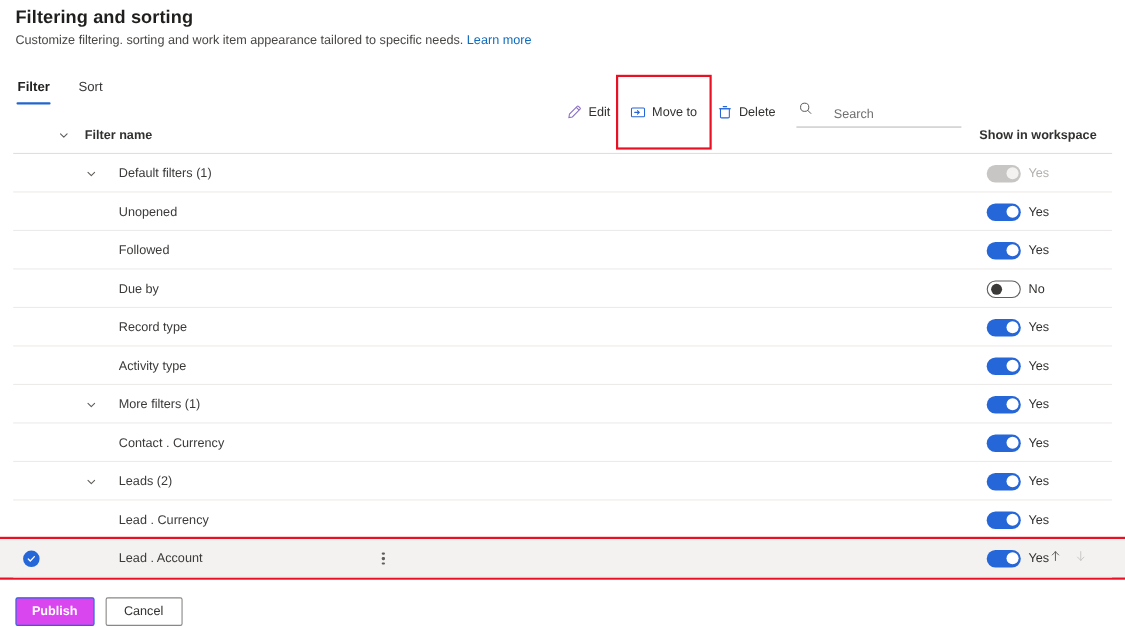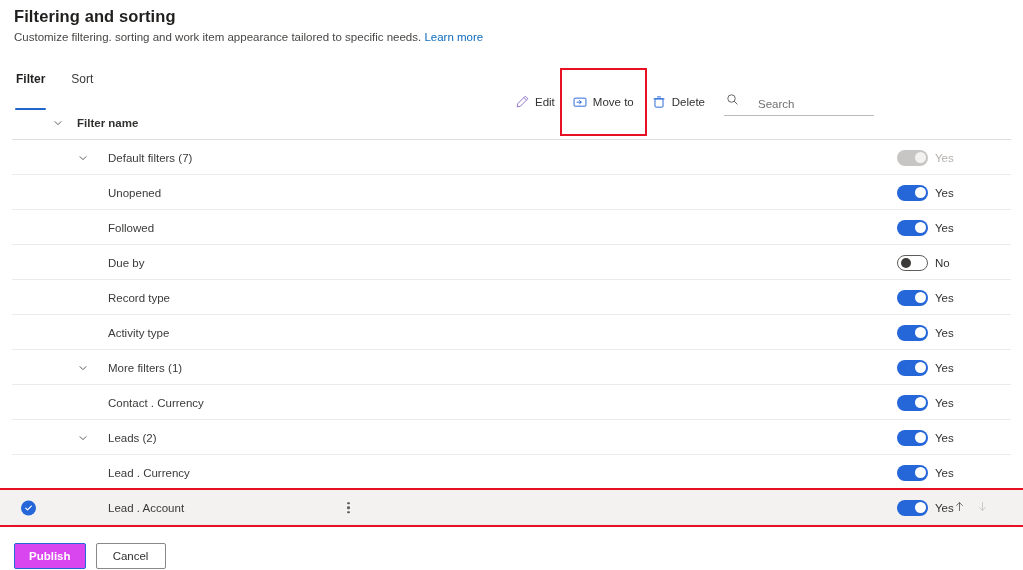--- a/index.html
+++ b/index.html
@@ -20,21 +20,21 @@
   }
   .page-subtitle {
     position: absolute; left: 14px; top: 31px;
     font-size: 11.5px; color: #494745;
   }
   .learn-more { color: #0f6cbd; text-decoration: none; }
 
   
   .tabs { position: absolute; left: 14px; top: 70px; display: flex; gap: 22px; }
   .tab {
-    font-size: 12px; color: #3b3a39; padding: 2px 2px 24px 2px;
+    font-size: 12px; color: #3b3a39; padding: 2px 2px 9px 2px;
     position: relative; cursor: pointer;
   }
   .tab.active { font-weight: 600; color: #201f1e; }
   .tab.active::after {
     content: ""; position: absolute; left: 1px; right: 1px; bottom: 0;
     height: 2.5px; background: #2266cc; border-radius: 2px;
   }
 
   
   .commandbar {
@@ -218,30 +218,31 @@
 
   <div class="table">
 
     <div class="row hdr-row">
       <div class="chev" style="margin-left:51px;">
         <svg width="10" height="10" viewBox="0 0 12 12" fill="none">
           <path d="M2.4 4.4L6 8l3.6-3.6" stroke="#605e5c" stroke-width="1.2" stroke-linecap="round" stroke-linejoin="round"></path>
         </svg>
       </div>
       <div class="cell-name" style="margin-left:12px;">Filter name</div>
+      <div class="hdr-workspace">Show in workspace</div>
     </div>
 
     <div id="rows-host">
         <div class="row divider">
           <div class="chev" style="position:absolute;left:76px;top:50%;transform:translateY(-50%);">
             <svg width="10" height="10" viewBox="0 0 12 12" fill="none">
               <path d="M2.4 4.4L6 8l3.6-3.6" stroke="#605e5c" stroke-width="1.2" stroke-linecap="round" stroke-linejoin="round"></path>
             </svg>
           </div>
-          <div class="cell-name" style="position:absolute;left:108px;top:50%;transform:translateY(-50%);">Default filters (7)</div>
+          <div class="cell-name" style="position:absolute;left:108px;top:50%;transform:translateY(-50%);">Default filters (1)</div>
           <div class="toggle-wrap">
             <div class="switch disabled">
               <span class="thumb"></span>
             </div>
             <span class="toggle-label muted">Yes</span>
           </div>
         </div>
         <div class="row divider">
           <div class="cell-name" style="position:absolute;left:108px;top:50%;transform:translateY(-50%);">Unopened</div>
           <div class="toggle-wrap">

